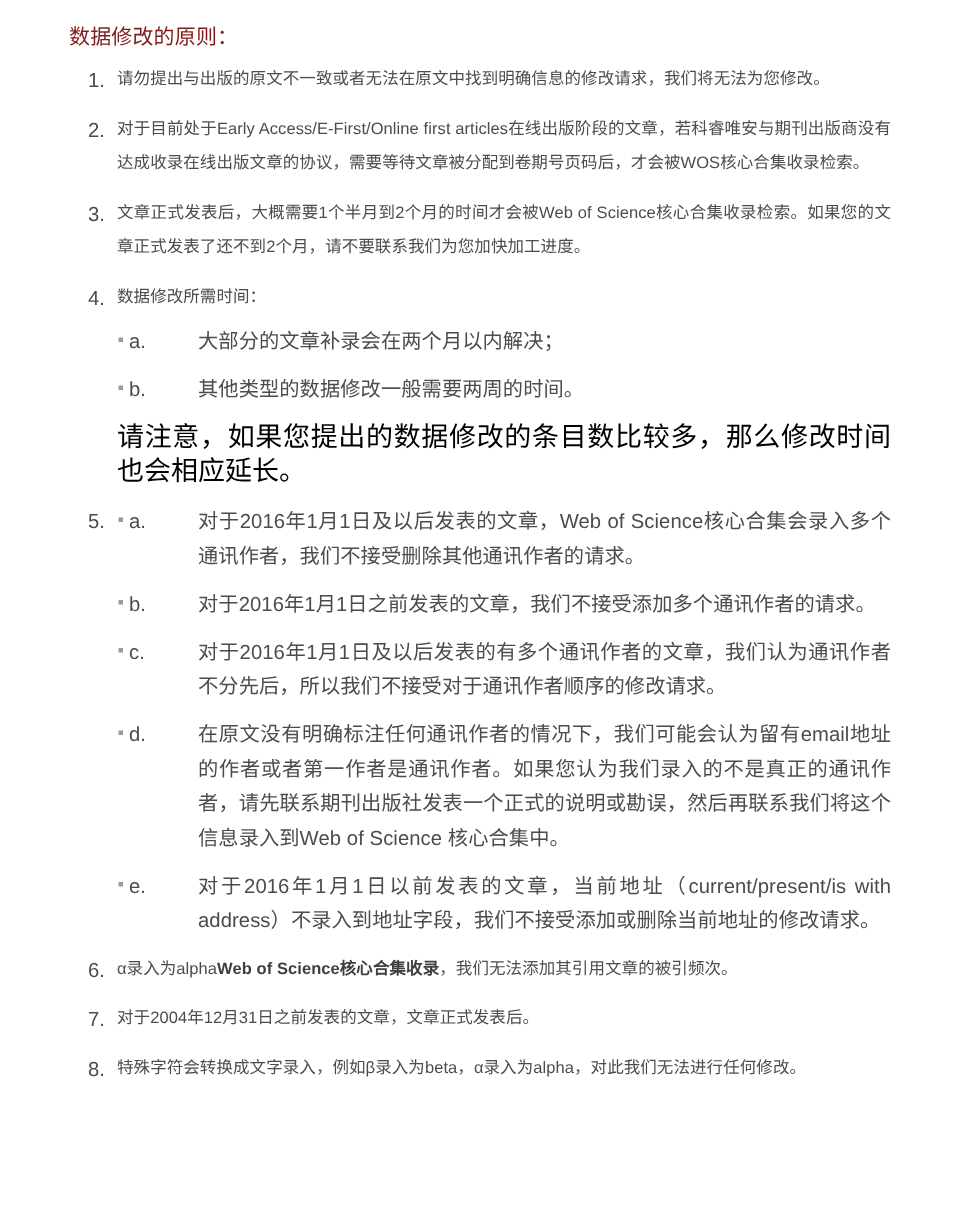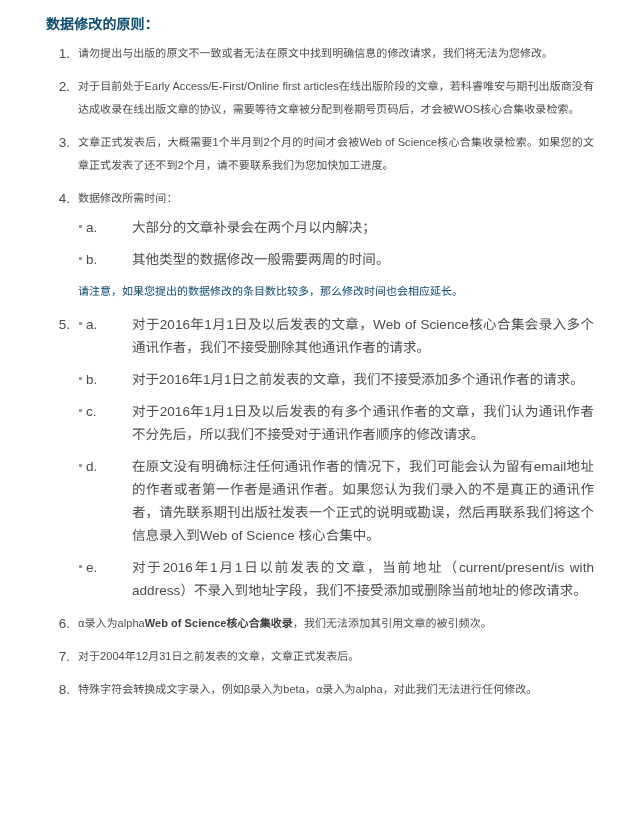--- a/index.html
+++ b/index.html
@@ -16,22 +16,22 @@
     color: #4c4c4c;
     -webkit-font-smoothing: antialiased;
   }
   .page {
     box-sizing: border-box;
     width: 640px;
     padding: 14px 46px 0 46px;
   }
   .doc-title {
     font-size: 14px;
-    font-weight: bold;
-    color: #0c4a6e;
+    font-weight: normal;
+    color: #7f1d1d;
     line-height: 20px;
     margin: 0 0 8px 0;
     letter-spacing: 0.1px;
   }
   
   ol.rules {
     list-style: none;
     margin: 0;
     padding: 0;
   }
@@ -93,23 +93,23 @@
   .sub-text {
     font-size: 13.5px;
     line-height: 23px;
     color: #4c4c4c;
     letter-spacing: 0.05px;
     text-align: justify;
     text-justify: inter-ideograph;
     margin-left: 32px;
   }
   .note {
-    font-size: 11px;
-    line-height: 23px;
-    color: #0c4a6e;
+    font-size: 18px;
+    line-height: 23px;
+    color: #000000;
     margin: 0 0 2px 0;
     padding-left: 0;
     text-align: justify;
     text-justify: inter-ideograph;
   }
   .sublist-wrap {
     padding-left: 0;
   }
 </style>
 </head>

